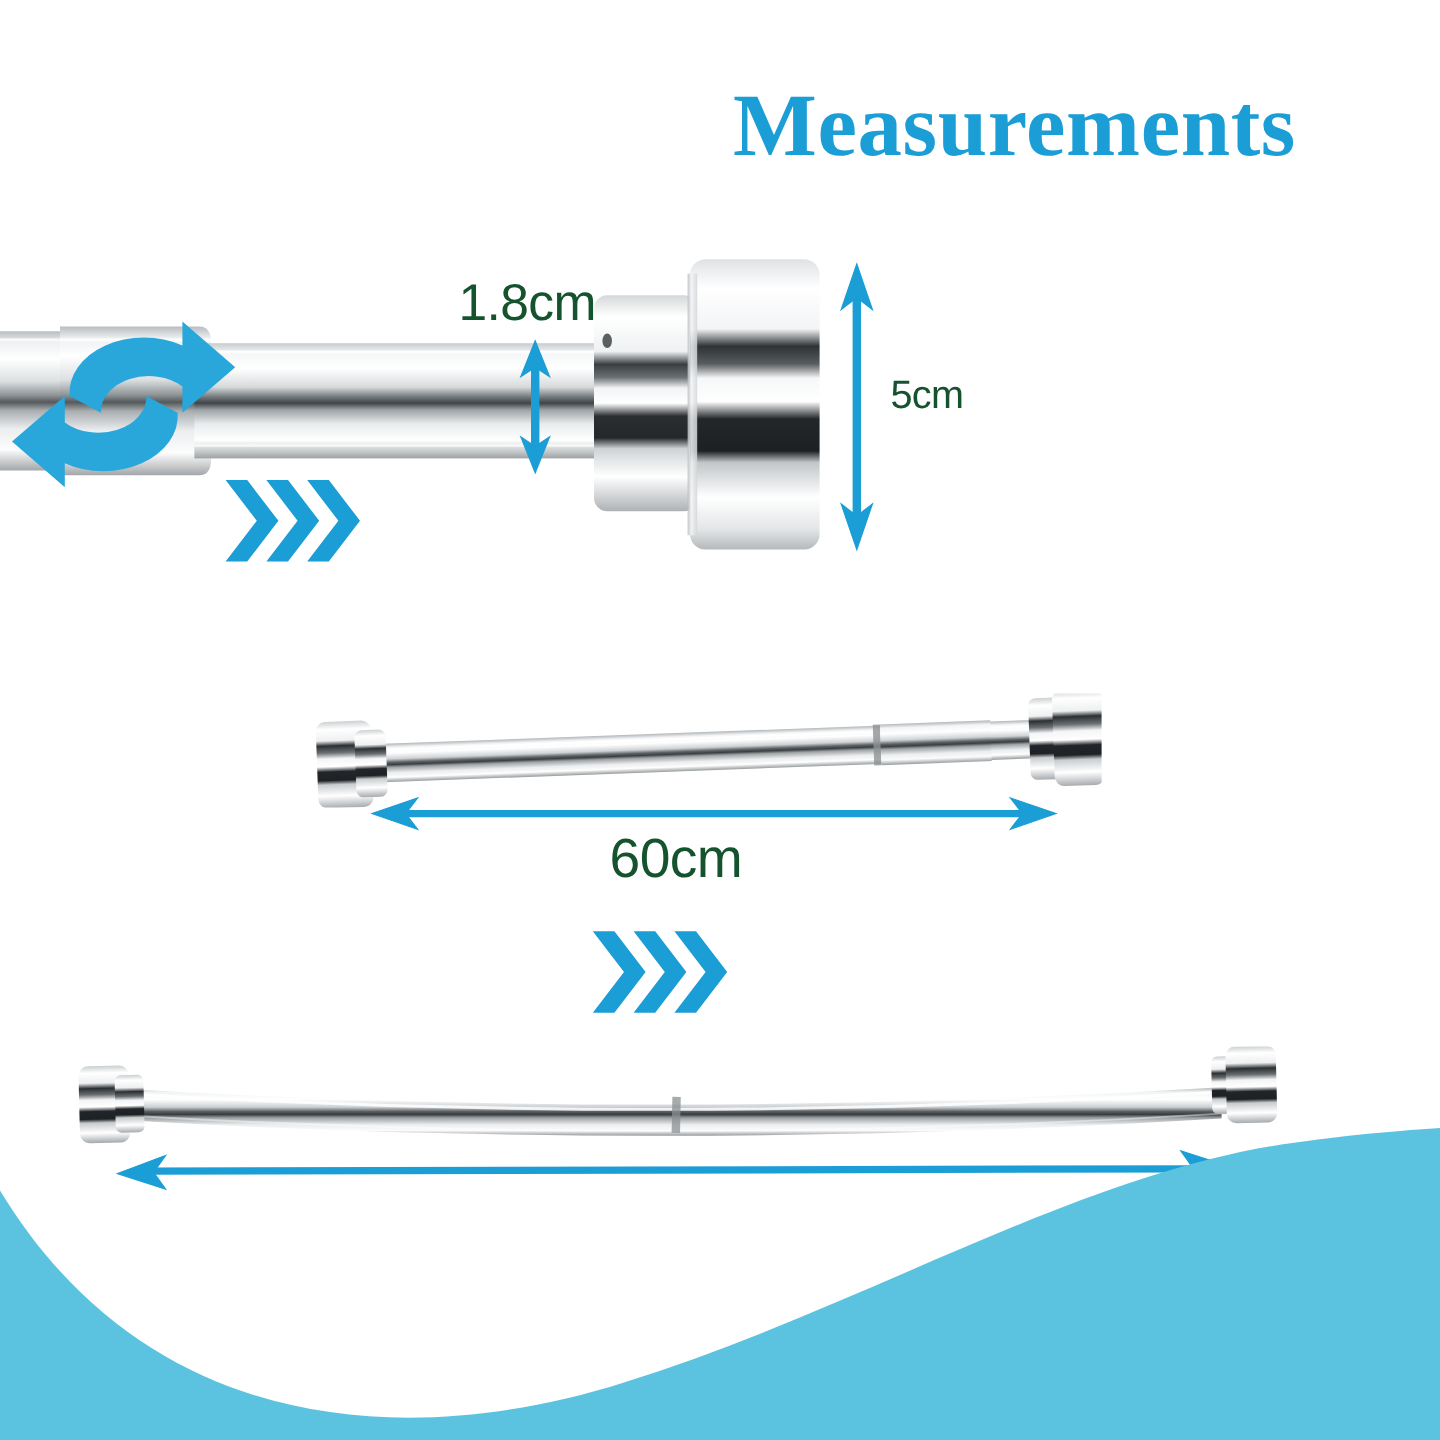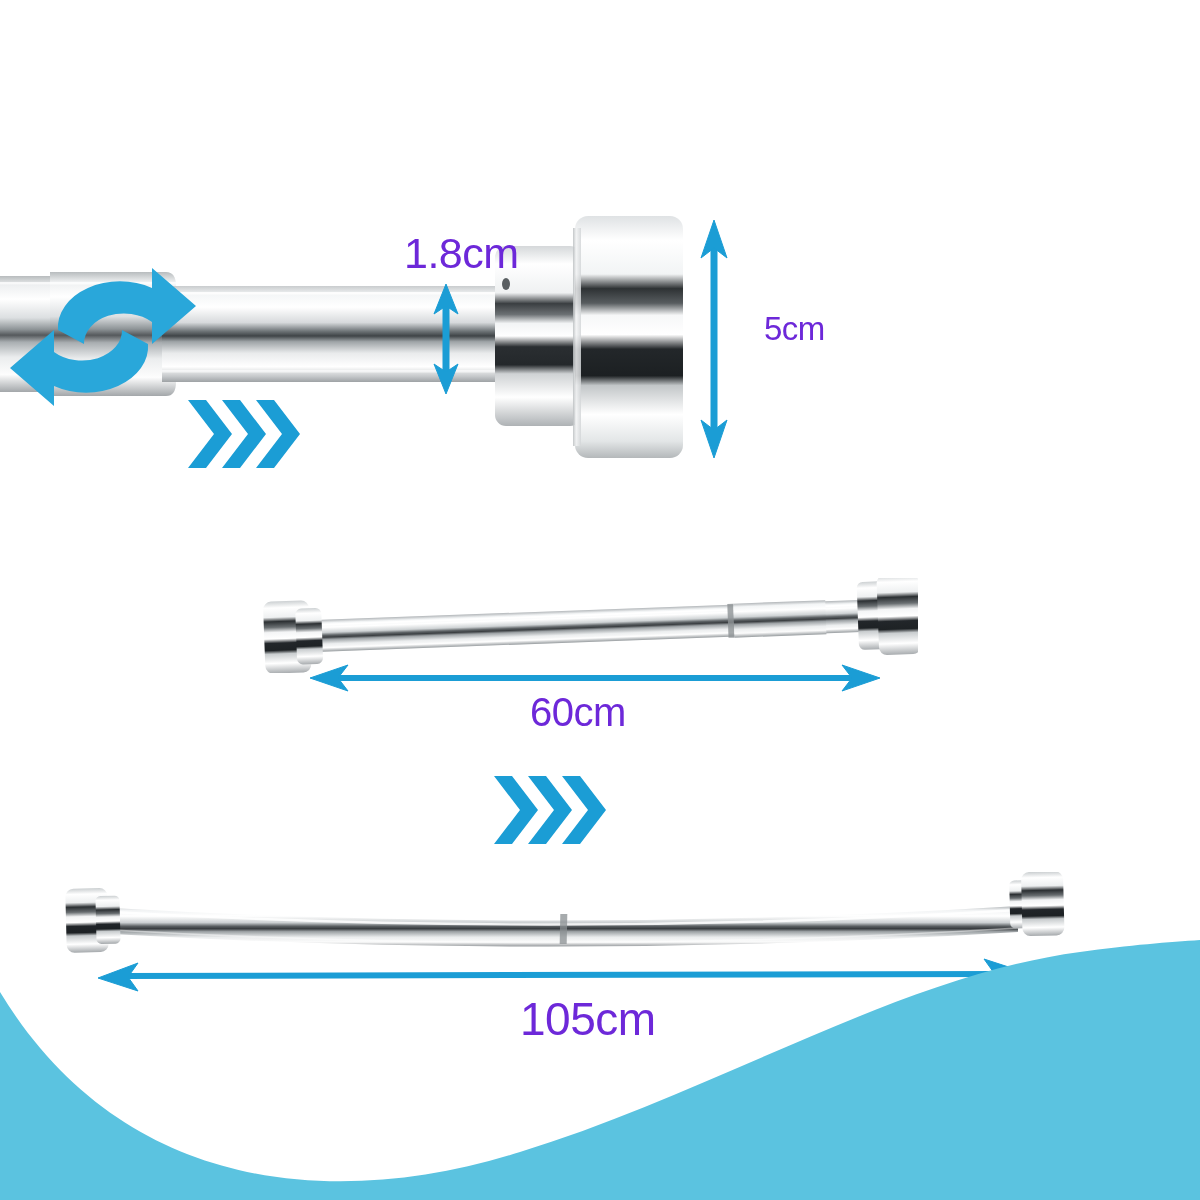--- a/index.html
+++ b/index.html
@@ -41,43 +41,42 @@
     left: 0;
     top: 0;
     width: 1200px;
     height: 1200px;
     pointer-events: none;
   }
 
   
   .meas-label {
     position: absolute;
-    color: #6d28d9;
+    color: #14532d;
     font-family: "Liberation Sans", sans-serif;
     font-weight: 400;
     white-space: nowrap;
     line-height: 1;
-    margin-left: 22px;
   }
   #label-18 {
     left: 382px;
     top: 232px;
     font-size: 43px;
     letter-spacing: -0.5px;
   }
   #label-5 {
     left: 742px;
     top: 312px;
     font-size: 33px;
     letter-spacing: -0.5px;
   }
   #label-60 {
     left: 508px;
     top: 692px;
-    font-size: 40px;
+    font-size: 46px;
     letter-spacing: -0.5px;
   }
   #label-105 {
     left: 498px;
     top: 996px;
     font-size: 46px;
     letter-spacing: -0.5px;
   }
 
   
@@ -121,20 +120,21 @@
     bottom: 0;
     width: 1200px;
     height: 260px;
   }
 </style>
 </head>
 <body>
 
 <div id="stage">
 
+  <div id="title">Measurements</div>
 
   <svg id="closeup" viewBox="0 0 700 270" xmlns="http://www.w3.org/2000/svg">
     <defs>
       <linearGradient id="chromeTube" x1="0" y1="0" x2="0" y2="1">
         <stop offset="0%" stop-color="#c9ccce"></stop>
         <stop offset="9%" stop-color="#f4f6f7"></stop>
         <stop offset="22%" stop-color="#ffffff"></stop>
         <stop offset="38%" stop-color="#d7dadc"></stop>
         <stop offset="47%" stop-color="#6f7578"></stop>
         <stop offset="52%" stop-color="#3f4447"></stop>
@@ -366,21 +366,20 @@
   </svg>
 
   <svg class="layer" viewBox="0 0 1200 1200" xmlns="http://www.w3.org/2000/svg">
     <g stroke="#1B9DD5" fill="#1B9DD5">
       <line x1="120" y1="976" x2="1000" y2="974" stroke-width="6" stroke-linecap="butt"></line>
       <polygon points="98,978 138,963 128,977 138,991"></polygon>
       <polygon points="1024,972 984,959 994,973 984,987"></polygon>
     </g>
   </svg>
 
-  <div class="meas-label" id="label-105">105cm</div>
 
   <svg id="wave" viewBox="0 0 1200 260" preserveAspectRatio="none" xmlns="http://www.w3.org/2000/svg">
     <path d="M 0 52
              C 120 250 330 272 520 212
              C 720 150 900 36 1080 12
              C 1130 5 1170 2 1200 0
              L 1200 260 L 0 260 Z" fill="#5BC3E0"></path>
   </svg>
 
 </div>

